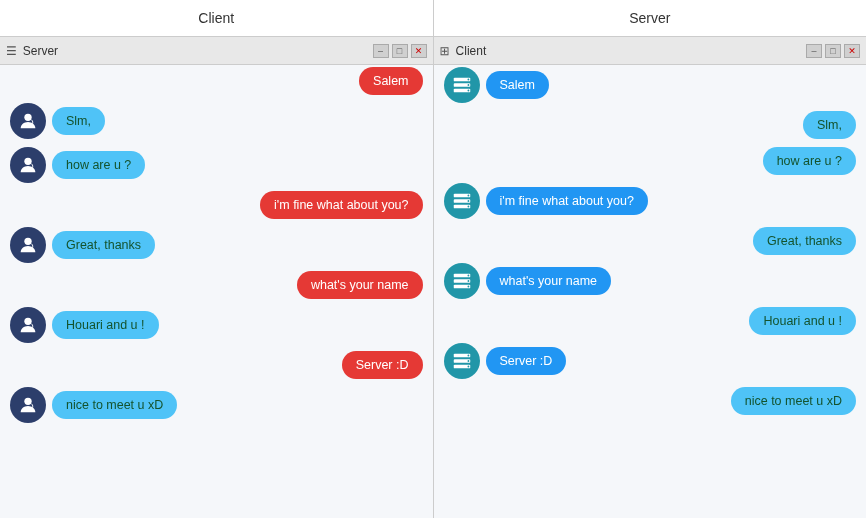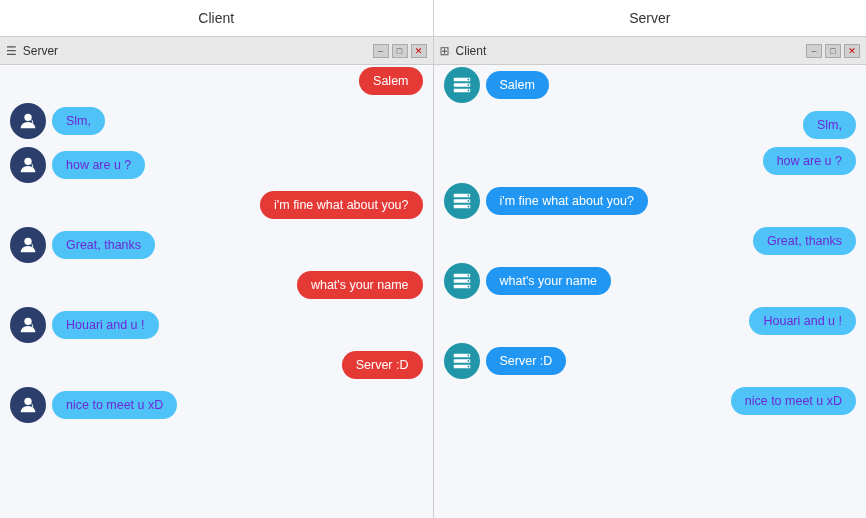--- a/index.html
+++ b/index.html
@@ -134,21 +134,21 @@
     .bubble.blue {
       background: #2196f3;
       color: white;
     }
     .bubble.red {
       background: #e53935;
       color: white;
     }
     .bubble.light-blue {
       background: #4fc3f7;
-      color: #6d28d9;
+      color: #14532d;
     }
   </style>
 </head>
 <body>
 
 <div class="columns-header">
   <div class="col-header">
     <span>Client</span>
   </div>
   <div class="col-header">

